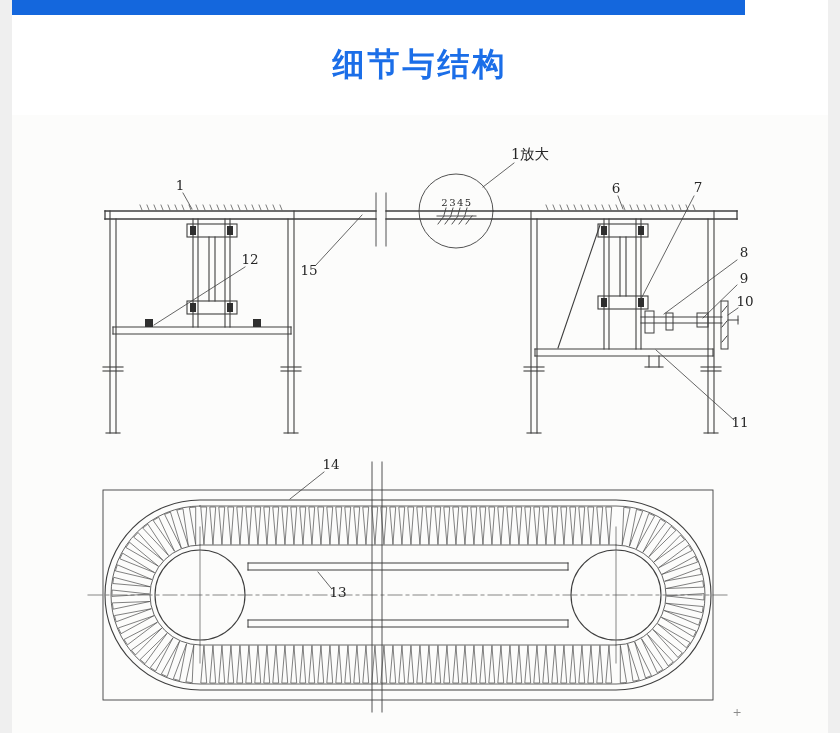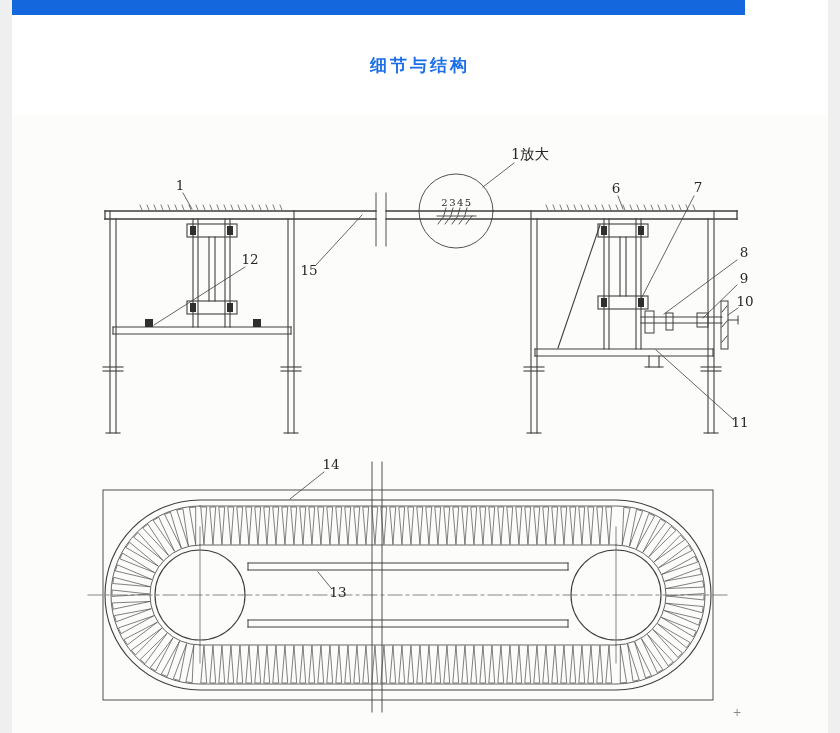--- a/index.html
+++ b/index.html
@@ -2,21 +2,21 @@
 <html><head>
 <meta charset="utf-8">
 <style>
   *{margin:0;padding:0;box-sizing:border-box}
   html,body{width:840px;height:733px;overflow:hidden}
   body{background:#efefef;font-family:"Liberation Sans",sans-serif}
   .page{margin:0 12px;width:816px;height:733px;background:#ffffff;position:relative}
   .top-bar{position:absolute;top:0;left:0;width:733px;height:15px;background:#1467dd}
   .title-section{position:absolute;top:15px;left:0;width:816px;height:100px;
     display:flex;align-items:center;justify-content:center;background:#fff}
-  .title-section h1{font-size:17px;font-weight:bold;color:#1b6ee8;letter-spacing:3px}
+  .title-section h1{font-size:32px;font-weight:bold;color:#1b6ee8;letter-spacing:3px}
   .drawing-section{position:absolute;top:115px;left:0;width:816px;height:618px;background:#fcfcfb}
   svg{display:block}
   svg text{font-family:"DejaVu Serif", serif}
 </style>
 </head>
 <body>
 
 <div class="page">
 
   <div class="top-bar"></div>

